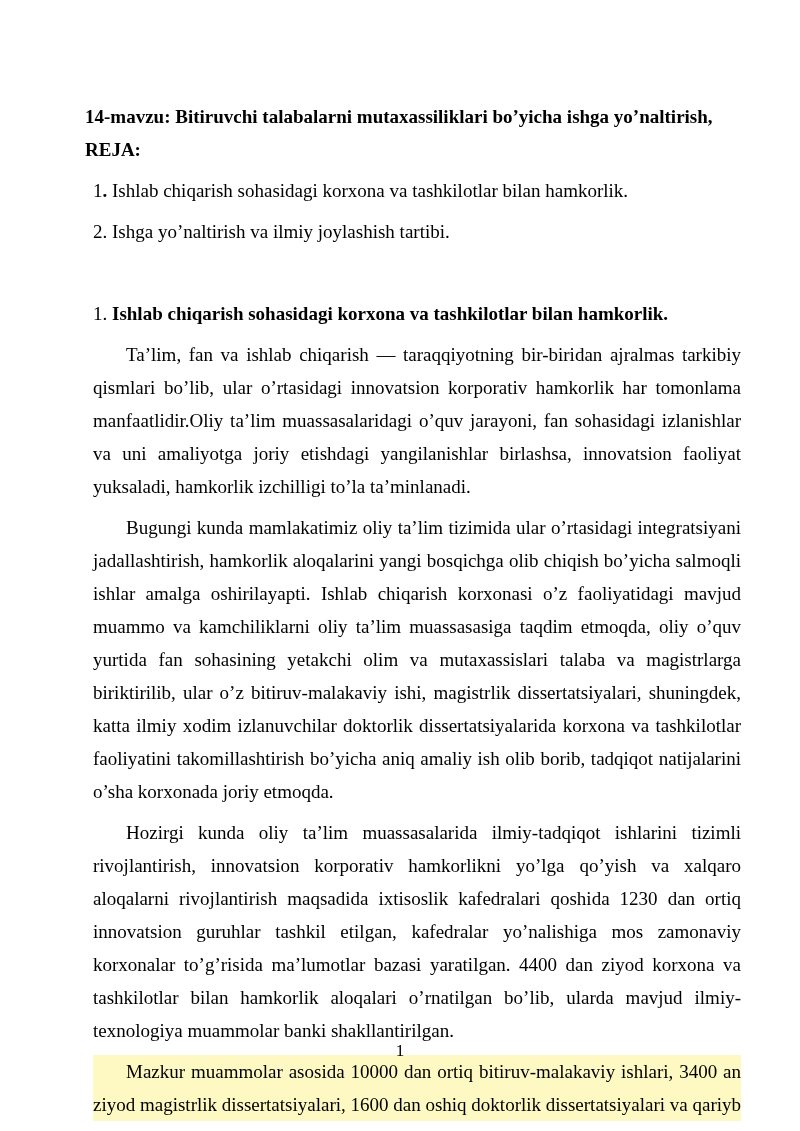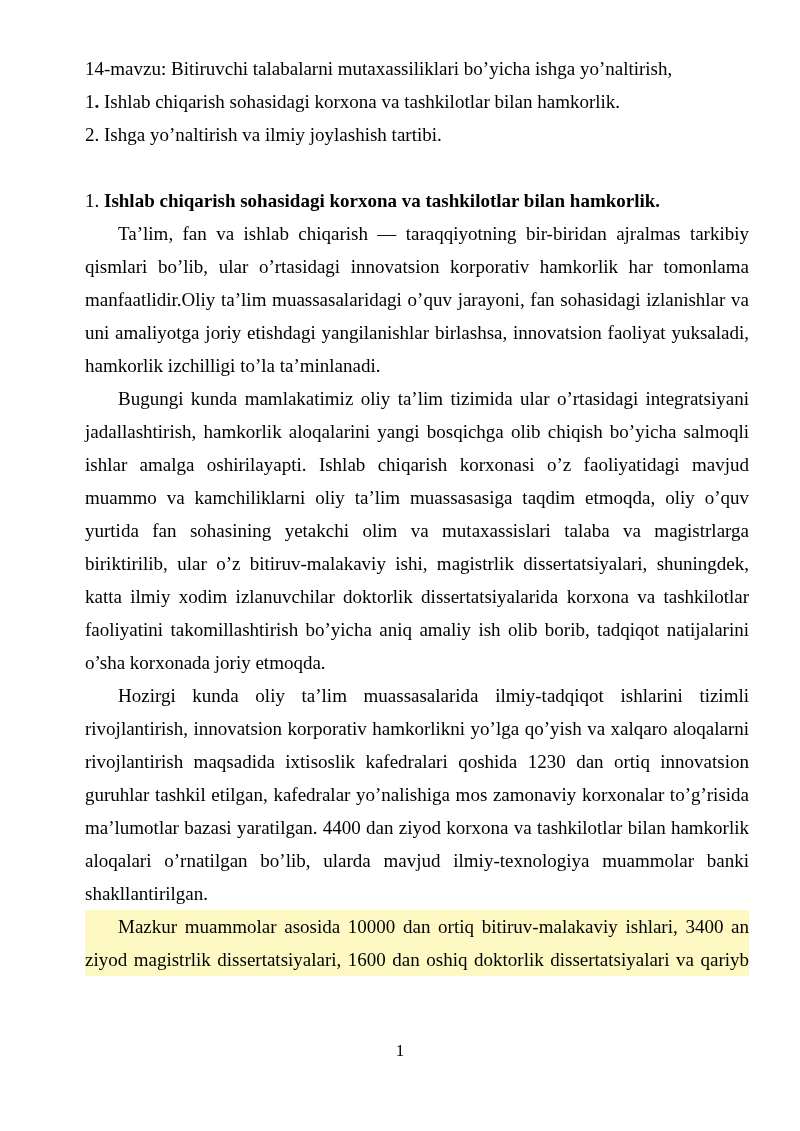--- a/index.html
+++ b/index.html
@@ -17,23 +17,23 @@
     overflow: hidden;
   }
   .content {
     position: absolute;
     left: 85px; top: 52px;
     width: 664px;
     font-size: 19px;
     line-height: 33px;
   }
   .doc-title { font-weight: bold; }
-  .doc-title .title-line { font-weight: normal; }
+  .doc-title .title-line { font-weight: bold; margin-top: 48px; }
   .plan-heading { font-weight: bold; }
-  p { margin: 0; }
+  p { margin: 8px; }
   .plan-item { text-align: left; }
   .bold-dot { font-weight: bold; }
   .section-heading .section-num { font-weight: normal; }
   .section-heading .section-title { font-weight: bold; }
   .spacer { height: 33px; }
   p.body {
     text-align: justify;
     text-indent: 33px;
   }
   p.highlighted {
@@ -55,20 +55,21 @@
 </head>
 <body>
 
 <div class="page">
   <div class="content">
 
     <div class="doc-title">
       <div class="title-line">14-mavzu: Bitiruvchi talabalarni mutaxassiliklari bo’yicha ishga yo’naltirish,</div>
     </div>
 
+    <div class="plan-heading">REJA:</div>
 
     <p class="plan-item"><span>1</span><span class="bold-dot">.</span> <span>Ishlab chiqarish sohasidagi korxona va tashkilotlar bilan hamkorlik.</span></p>
 
     <p class="plan-item"><span>2</span><span>.</span> <span>Ishga yo’naltirish va ilmiy joylashish tartibi.</span></p>
 
     <div class="spacer"></div>
 
     <p class="section-heading"><span class="section-num">1.</span> <span class="section-title">Ishlab chiqarish sohasidagi korxona va tashkilotlar bilan hamkorlik.</span></p>
 
     <p class="body">Ta’lim, fan va ishlab chiqarish — taraqqiyotning bir-biridan ajralmas tarkibiy qismlari bo’lib, ular o’rtasidagi innovatsion korporativ hamkorlik har tomonlama manfaatlidir.Oliy ta’lim muassasalaridagi o’quv jarayoni, fan sohasidagi izlanishlar va uni amaliyotga joriy etishdagi yangilanishlar birlashsa, innovatsion faoliyat yuksaladi, hamkorlik izchilligi to’la ta’minlanadi.</p>

